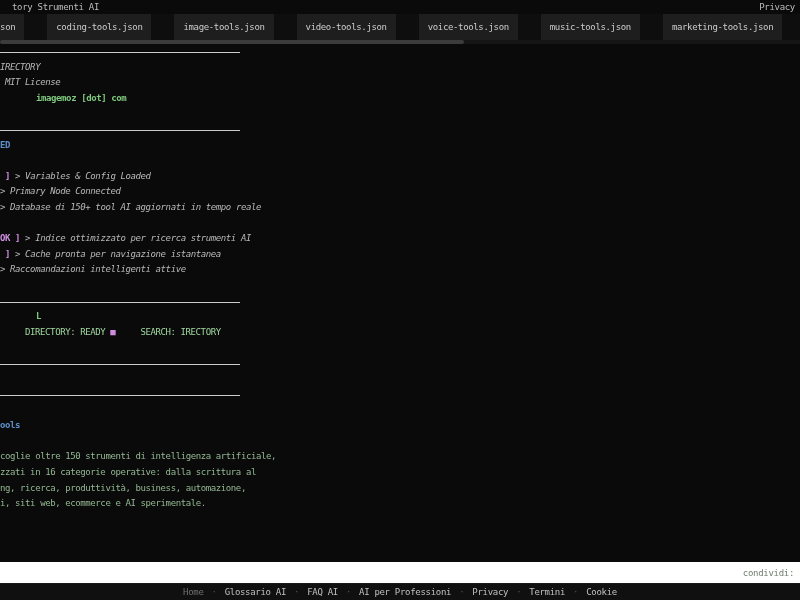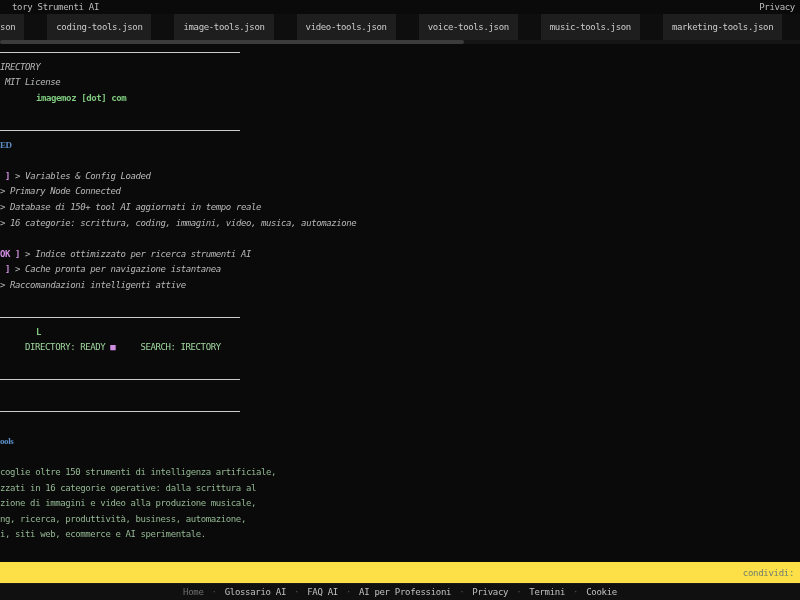--- a/index.html
+++ b/index.html
@@ -43,25 +43,25 @@
     font-size: 9px; letter-spacing: -0.4px;
   }
   .line { height: 15.6px; line-height: 15.6px; white-space: pre; overflow: hidden; }
   .line .rule { border-top: 1px solid #cccccc; width: 240px; height: 0; margin-top: 8px; }
   .cm   { color: #b8b8b8; font-style: italic; }
   .gry  { color: #b8b8b8; }
   .grn  { color: #7fc97f; font-weight: bold; padding-left: 36px; }
   .grns { color: #a0d8a0; padding-left: 20px; }
   .grnp { color: #93b893; }
   .mag  { color: #cf8de0; font-weight: bold; }
-  .blue { color: #5d8fc9; font-weight: bold; font-family: Liberation Serif, serif; }
+  .blue { color: #5d8fc9; font-weight: bold; }
   
   .share {
     position: absolute; left: 0; right: 0; bottom: 17px; height: 21px;
-    background: #fde047;
+    background: #ffffff;
     display: flex; align-items: center; justify-content: flex-end;
     padding-right: 6px; font-size: 9px; letter-spacing: -0.3px; color: #6e7d6e;
   }
   
   .footer {
     position: absolute; left: 0; right: 0; bottom: 0; height: 17px;
     background: #101010; border-top: 1px solid #1a1a1a;
     display: flex; align-items: center; justify-content: center;
     font-size: 9px; letter-spacing: -0.3px; margin-top: 40px;
   }
@@ -96,39 +96,37 @@
     <div class="line"><span class="cm">IRECTORY</span></div>
     <div class="line"><span class="cm"> MIT License</span></div>
     <div class="line"><span class="grn">imagemoz [dot] com</span></div>
     <div class="line"></div>
     <div class="line"><div class="rule"></div></div>
     <div class="line"><span class="blue">ED</span></div>
     <div class="line"></div>
     <div class="line"><span class="mag"> ]</span><span class="gry"> &gt; </span><span class="cm">Variables &amp; Config Loaded</span></div>
     <div class="line"><span class="gry">&gt; </span><span class="cm">Primary Node Connected</span></div>
     <div class="line"><span class="gry">&gt; </span><span class="cm">Database di 150+ tool AI aggiornati in tempo reale</span></div>
-    <div class="line"><span class="gry">&gt; </span><span class="cm">16 categorie: scrittura, coding, immagini, video, musica, automazione</span></div>
     <div class="line"></div>
     <div class="line"><span class="mag">OK ]</span><span class="gry"> &gt; </span><span class="cm">Indice ottimizzato per ricerca strumenti AI</span></div>
     <div class="line"><span class="mag"> ]</span><span class="gry"> &gt; </span><span class="cm">Cache pronta per navigazione istantanea</span></div>
     <div class="line"><span class="gry">&gt; </span><span class="cm">Raccomandazioni intelligenti attive</span></div>
     <div class="line"></div>
     <div class="line"><div class="rule"></div></div>
     <div class="line"><span class="grn">L</span></div>
     <div class="line"><span class="grns"> DIRECTORY: READY </span><span class="mag">■</span><span class="grns"> SEARCH: IRECTORY</span></div>
     <div class="line"></div>
     <div class="line"><div class="rule"></div></div>
     <div class="line"></div>
     <div class="line"><div class="rule"></div></div>
     <div class="line"></div>
     <div class="line"><span class="blue">ools</span></div>
     <div class="line"></div>
     <div class="line"><span class="grnp">coglie oltre 150 strumenti di intelligenza artificiale,</span></div>
     <div class="line"><span class="grnp">zzati in 16 categorie operative: dalla scrittura al</span></div>
-    <div class="line"><span class="grnp">zione di immagini e video alla produzione musicale,</span></div>
     <div class="line"><span class="grnp">ng, ricerca, produttività, business, automazione,</span></div>
     <div class="line"><span class="grnp">i, siti web, ecommerce e AI sperimentale.</span></div>
   </div>
 
 <div class="share">
   <span>condividi:</span>
 </div>
 
 <div class="footer">
     <span class="flink dim">Home</span>

